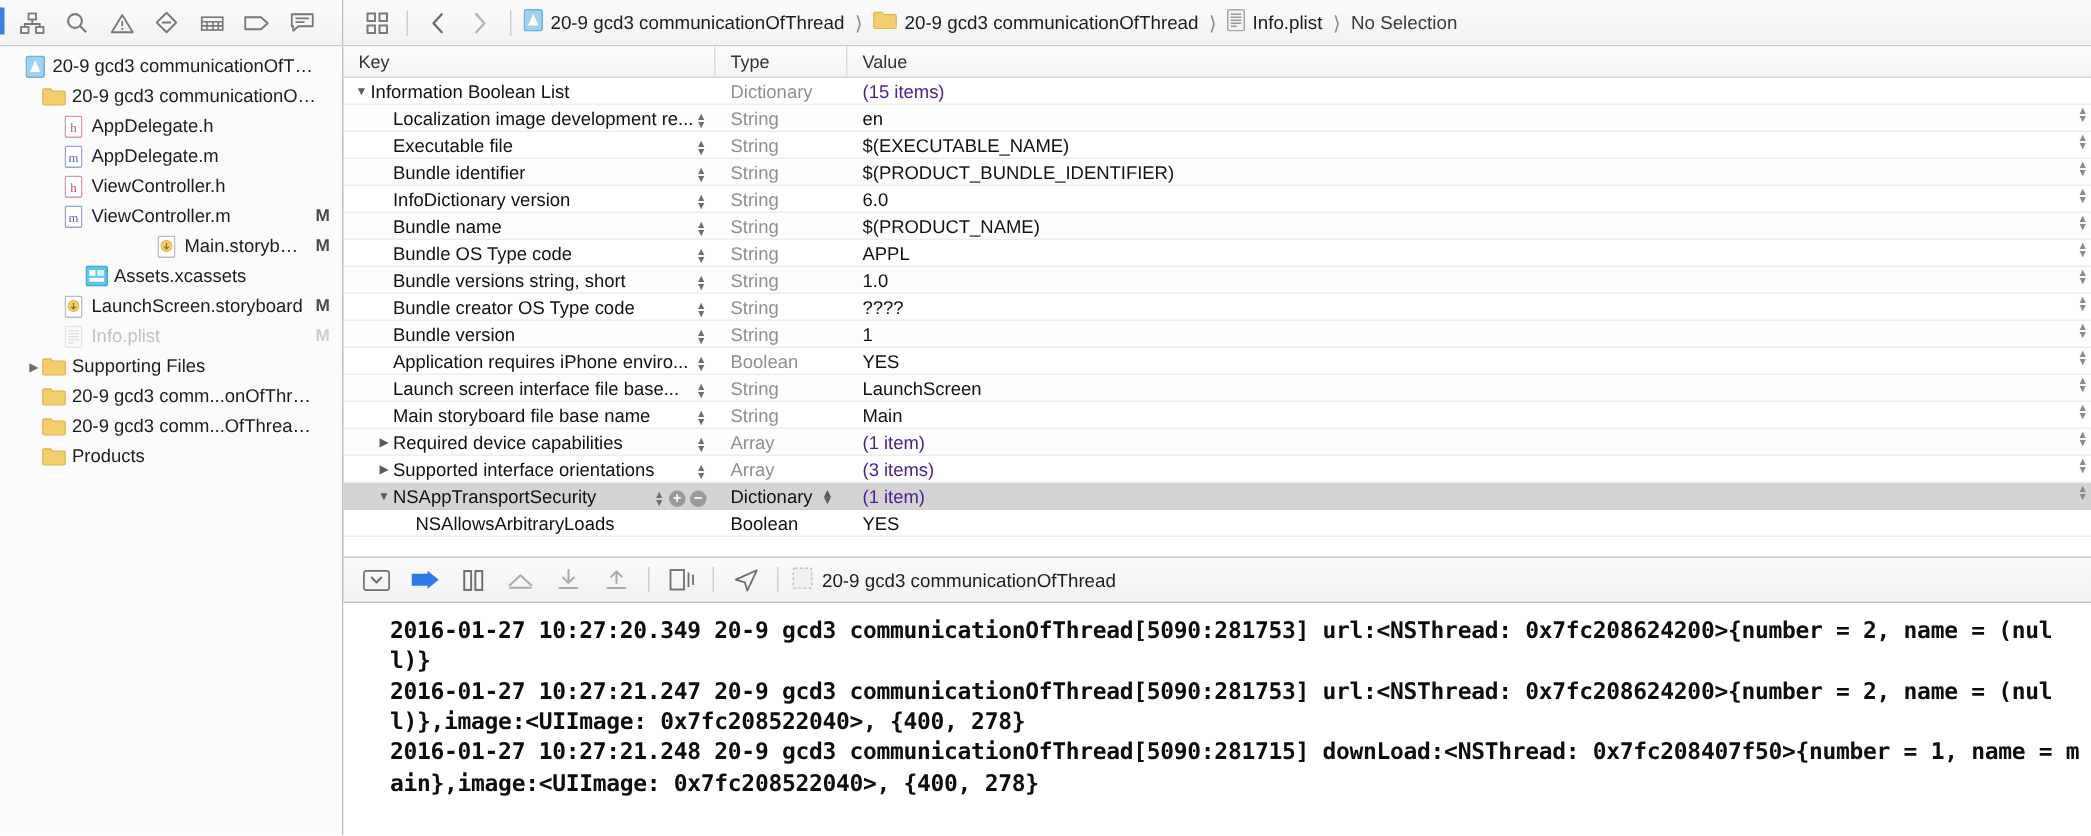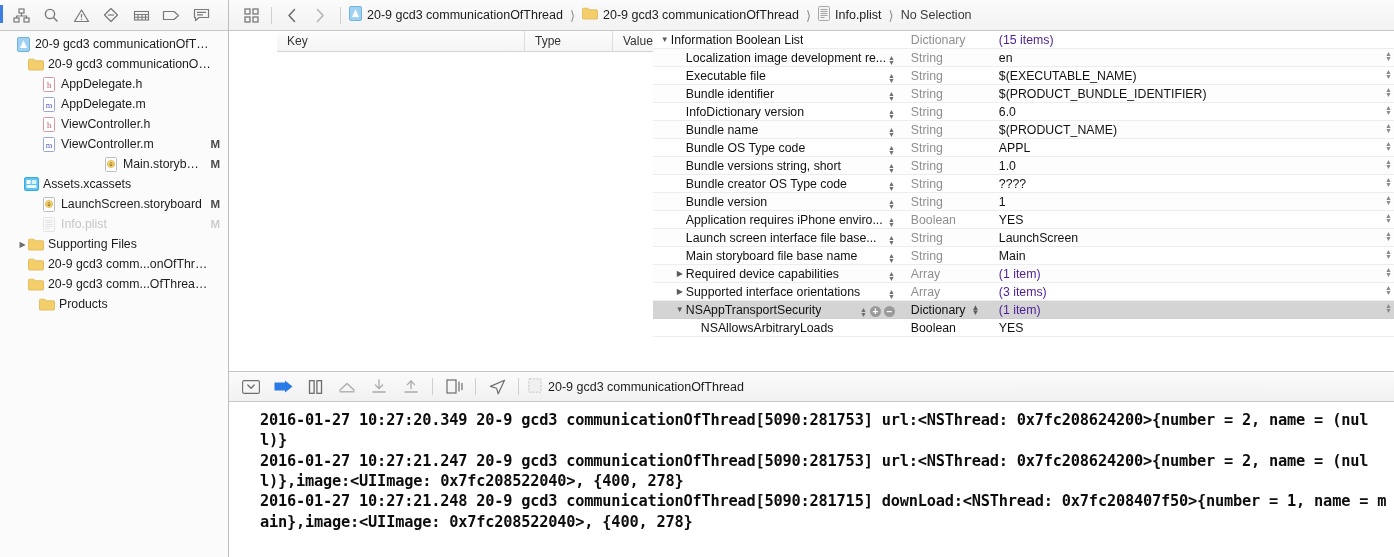--- a/index.html
+++ b/index.html
@@ -66,21 +66,21 @@
     color:#6c6c6c; font-size:8px;
   }
   .nav-row .nico { width:16px; flex:0 0 16px; display:flex; align-items:center; justify-content:center; margin-right:4px; }
   .nav-row .ntxt { flex:1 1 auto; overflow:hidden; text-overflow:ellipsis; }
   .nav-row .mflag { font-size:11.5px; font-weight:bold; color:#4a4a4a; margin-left:6px; }
   .nav-row.ghost { opacity: 0.26; }
 
   
   .editor { flex: 1 1 auto; display:flex; flex-direction:column; min-width:0; background:#fff; }
 
-  .plist-wrap { flex: 0 0 340px; display:flex; overflow:hidden; position:relative;margin-left:48px; }
+  .plist-wrap { flex: 0 0 340px; display:flex; flex-direction:column; overflow:hidden; position:relative; }
   .plist-head {
     display:flex; height:21px; flex:0 0 21px;
     background: linear-gradient(#fdfdfd,#f4f4f4);
     border-bottom:1px solid #d4d4d4;
     font-size:12px; color:#333;
   }
   .plist-head .hc { display:flex; align-items:center; padding-left:10px; border-right:1px solid #dcdcdc; }
   .hc.key { width: 248px; flex:0 0 248px; }
   .hc.type { width: 88px; flex:0 0 88px; }
   .hc.value { flex:1 1 auto; border-right:none; }
@@ -344,21 +344,21 @@
           <span class="nico">
             <svg width="12" height="15" viewBox="0 0 12 15">
               <rect x="0.5" y="0.5" width="11" height="14" rx="1" fill="#fdfdfd" stroke="#bdbdbd"></rect>
               <circle cx="6" cy="7" r="3.6" fill="#f3ce6a" stroke="#dcb64e" stroke-width="0.7"></circle>
               <path d="M6 5 v4 M4.4 7.4 L6 9 L7.6 7.4" stroke="#8a6f22" stroke-width="0.8" fill="none"></path>
             </svg>
           </span>
           <span class="ntxt">Main.storyboard</span>
           <span class="mflag">M</span>
         </div>
-        <div class="nav-row" style="padding-left: 12px;">
+        <div class="nav-row" style="padding-left: 45px;">
           <span class="twisty"></span>
           <span class="nico">
             <svg width="15" height="14" viewBox="0 0 15 14">
               <rect x="0.5" y="0.5" width="14" height="13" rx="1.4" fill="#5ec4f0" stroke="#3ea8d8"></rect>
               <rect x="2.6" y="3" width="4" height="4" fill="#fff"></rect>
               <rect x="7.8" y="3" width="4.6" height="4" fill="#d8f2fc"></rect>
               <rect x="2.6" y="8.2" width="9.8" height="2.6" fill="#fff"></rect>
             </svg>
           </span>
           <span class="ntxt">Assets.xcassets</span>
@@ -412,21 +412,21 @@
         <div class="nav-row" style="padding-left: 17px;">
           <span class="twisty"></span>
           <span class="nico">
             <svg width="16" height="13" viewBox="0 0 16 13">
               <path d="M0.5 2.2 a1 1 0 0 1 1-1 H5.8 l1.5 1.6 H14.5 a1 1 0 0 1 1 1 V11 a1 1 0 0 1-1 1 H1.5 a1 1 0 0 1-1-1 Z" fill="#f3ce6a" stroke="#dcb64e" stroke-width="0.8"></path>
             </svg>
           </span>
           <span class="ntxt">20-9 gcd3 comm...OfThreadUITests</span>
           <span class="mflag"></span>
         </div>
-        <div class="nav-row" style="padding-left: 28px;">
+        <div class="nav-row" style="padding-left: 17px;">
           <span class="twisty"></span>
           <span class="nico">
             <svg width="16" height="13" viewBox="0 0 16 13">
               <path d="M0.5 2.2 a1 1 0 0 1 1-1 H5.8 l1.5 1.6 H14.5 a1 1 0 0 1 1 1 V11 a1 1 0 0 1-1 1 H1.5 a1 1 0 0 1-1-1 Z" fill="#f3ce6a" stroke="#dcb64e" stroke-width="0.8"></path>
             </svg>
           </span>
           <span class="ntxt">Products</span>
           <span class="mflag"></span>
         </div>
       </div>

